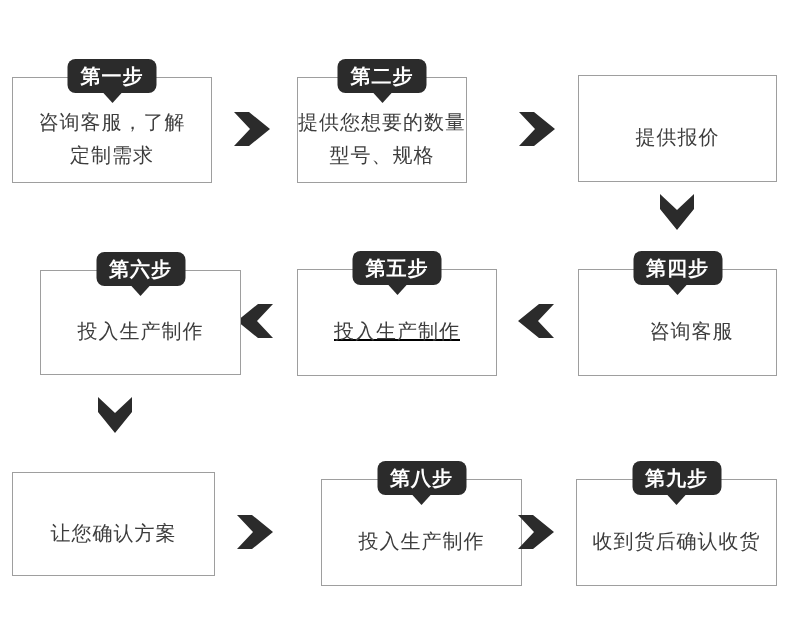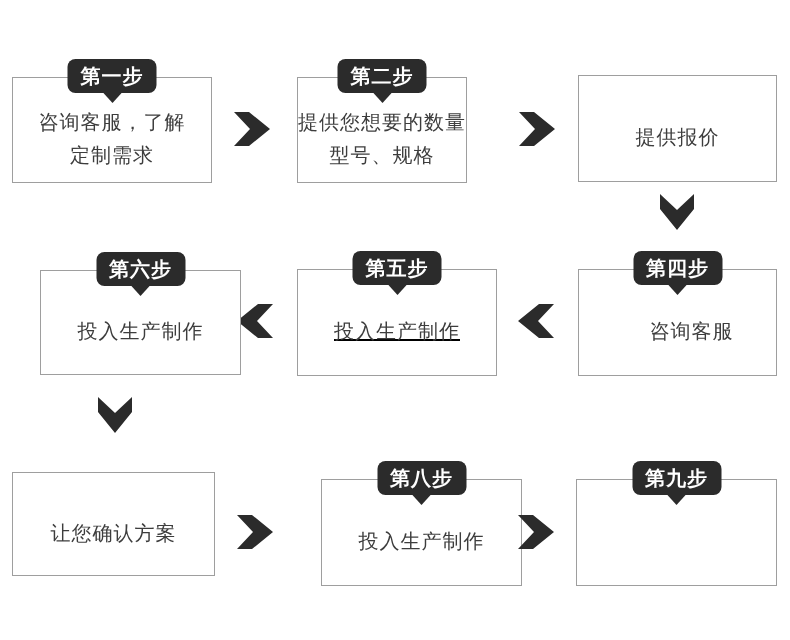--- a/index.html
+++ b/index.html
@@ -139,15 +139,16 @@
     <div class="badge">第八步</div>
     <div class="body">投入生产制作</div>
   </div>
 
   <svg class="arrow right" style="left:518px; top:515px;" viewBox="0 0 36 34">
       <polygon points="0,0 15,0 36,17 15,34 0,34 16,17"></polygon>
     </svg>
 
   <div class="step" style="left:576px; top:479px; width:201px; height:107px;font-family:Liberation Serif, serif;">
     <div class="badge">第九步</div>
+    <div class="body">收到货后确认收货</div>
   </div>
 
 </div>
 
 </body></html>

